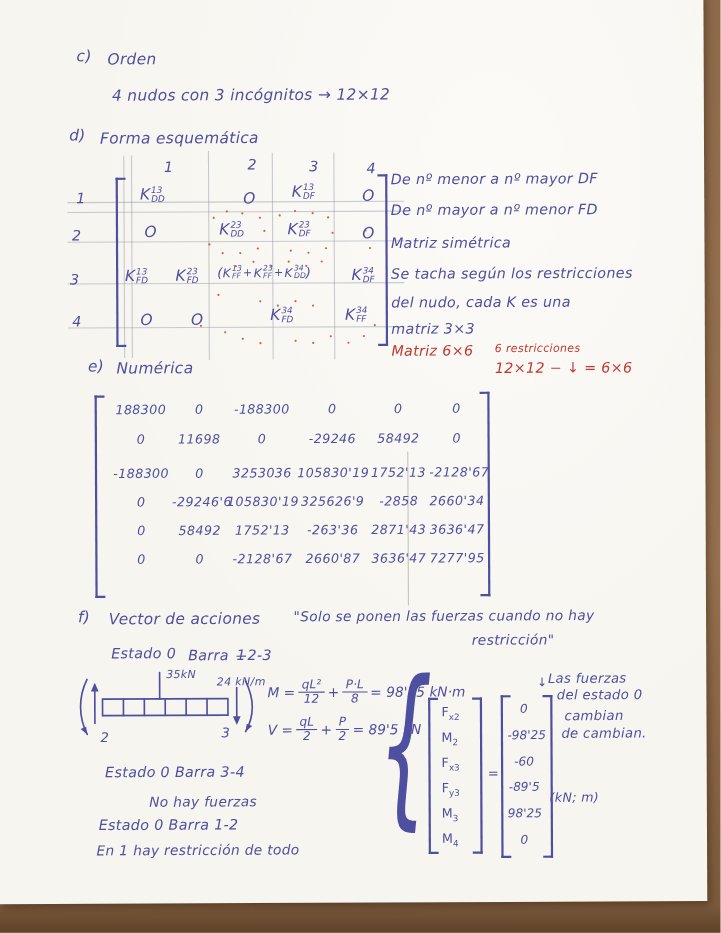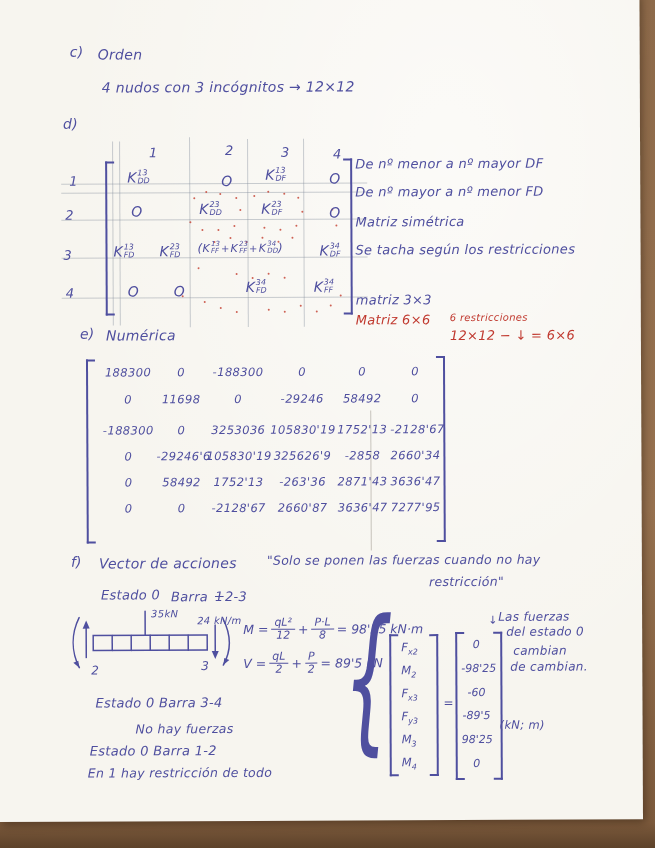--- a/index.html
+++ b/index.html
@@ -52,39 +52,40 @@
   
   .numrow{position:absolute;display:flex;color:var(--ink);font-style:italic;font-size:11.5px;letter-spacing:.4px;}
   .numrow span{display:inline-block;text-align:center;}
   .nc1{width:56px;} .nc2{width:50px;} .nc3{width:64px;} .nc4{width:64px;} .nc5{width:56px;} .nc6{width:50px;}
 
   
   .frac{display:inline-flex;flex-direction:column;align-items:center;margin:0 3px;vertical-align:middle;font-size:11px;line-height:12px;}
   .frac .n{border-bottom:1.3px solid var(--ink);padding:0 3px;}
   .formula{display:flex;align-items:center;font-size:12.5px;color:var(--ink);font-style:italic;white-space:nowrap;}
 
-  .vlab{font-size:11.5px;color:var(--ink);font-style:italic;}
+  .vlab{font-size:11.5px;color:var(--ink);}
   .vlab sub{font-size:8px;}
   .vval{font-size:11px;color:var(--ink);font-style:italic;display:inline-block;width:30px;text-align:center;}
 
   .brace{font-size:158px;color:var(--ink);font-weight:300;transform:scaleX(.5);transform-origin:left center;line-height:.9;}
 
   svg .ink{stroke:var(--ink);fill:none;stroke-width:1.5;stroke-linecap:round;}
   svg .fillink{fill:var(--ink);stroke:none;}
 </style>
 </head>
 <body>
 
 <div class="paper">
 
   <span class="hw abs" style="left:73px;top:48px;font-size:14px;">c)</span>
   <span class="hw abs" style="left:101px;top:51px;font-size:14px;">Orden</span>
   <span class="hw abs" style="left:105px;top:84px;font-size:14px;">4 nudos con 3 incógnitos → 12×12</span>
 
   <span class="hw abs" style="left:66px;top:120px;font-size:14px;">d)</span>
+  <span class="hw abs" style="left:94px;top:123px;font-size:14px;">Forma esquemática</span>
 
   <div class="abs" style="left:88px;top:150px;width:280px;height:185px;">
 
     <div class="pl-v" style="left:27px;top:-4px;height:184px;"></div>
     <div class="pl-v" style="left:34px;top:-4px;height:184px;"></div>
     <div class="pl-v" style="left:104px;top:-8px;height:190px;"></div>
     <div class="pl-v" style="left:162px;top:-6px;height:188px;"></div>
     <div class="pl-v" style="left:218px;top:-6px;height:188px;"></div>
     <div class="pl-h" style="left:-24px;top:38px;width:306px;"></div>
     <div class="pl-h" style="left:-24px;top:47px;width:306px;"></div>
@@ -255,20 +256,21 @@
           <span>34</span>
           <span>FF</span>
         </span>
       </span>
   </div>
 
   <span class="hw abs" style="left:358px;top:190px;font-size:13px;">De nº mayor a nº menor FD</span>
   <span class="hw abs" style="left:358px;top:162px;font-size:13px;">De nº menor a nº mayor DF</span>
   <span class="hw abs" style="left:358px;top:220px;font-size:13px;">Matriz simétrica</span>
   <span class="hw abs" style="left:358px;top:248px;font-size:13px;">Se tacha según los restricciones</span>
+  <span class="hw abs" style="left:358px;top:274px;font-size:13px;">del nudo, cada K es una</span>
   <span class="hw abs" style="left:358px;top:298px;font-size:13px;">matriz 3×3</span>
   <span class="hw red abs" style="left:358px;top:318px;font-size:13px;">Matriz 6×6</span>
   <span class="hw red abs" style="left:452px;top:318px;font-size:10px;">6 restricciones</span>
   <span class="hw red abs" style="left:452px;top:334px;font-size:13px;">12×12 − ↓ = 6×6</span>
 
   <span class="hw abs" style="left:82px;top:330px;font-size:14px;">e)</span>
   <span class="hw abs" style="left:108px;top:332px;font-size:14px;">Numérica</span>
 
   <div class="abs" style="left:86px;top:358px;width:372px;height:200px;">
     <div class="br-l" style="left:2px;top:6px;height:184px;"></div>

